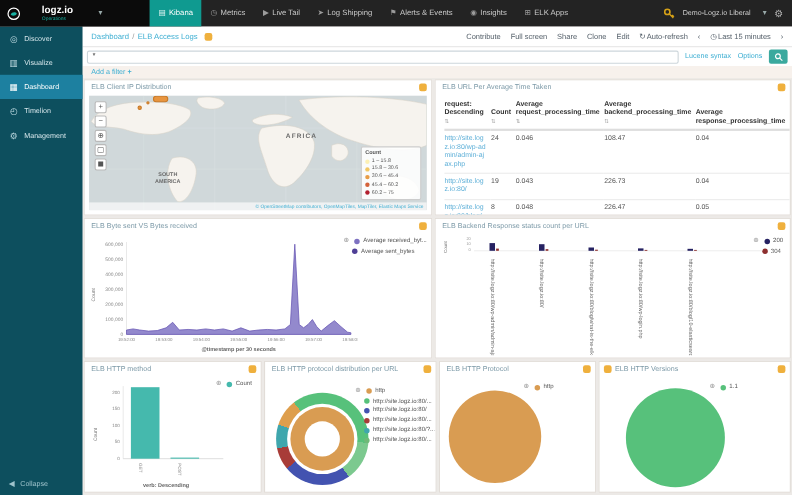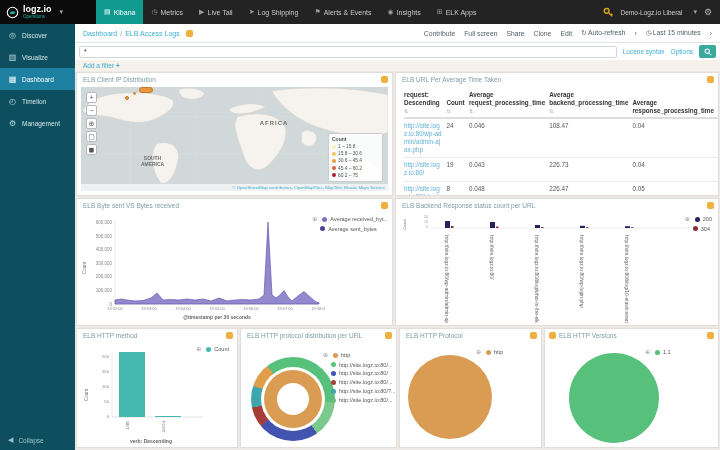--- a/index.html
+++ b/index.html
@@ -1,21 +1,21 @@
 <!DOCTYPE html>
 <html><head>
 <meta charset="utf-8">
 <style>
   *{box-sizing:border-box;margin:0;padding:0}
   html,body{width:720px;height:450px;overflow:hidden}
   body{font-family:"Liberation Sans",sans-serif;background:#ece9e6;position:relative;font-size:7px;color:#444}
 
   
   #topnav{position:absolute;top:0;left:0;right:0;height:24px;background:#232323;display:flex;align-items:stretch;z-index:30}
-  #logo-block{width:96px;background:#0b0b0b;display:flex;align-items:center;padding:0 6px;gap:4px;flex:none}
+  #logo-block{width:136px;background:#0b0b0b;display:flex;align-items:center;padding:0 6px;gap:19px;flex:none}
   .logo-swirl{width:13px;height:13px;flex:none}
   .logo-txt{color:#fff;font-weight:bold;font-size:9px;line-height:1.05}
   .logo-sub{color:#18b1a2;font-size:4.5px;font-weight:normal}
   .logo-caret{color:#9aa;font-size:7px;margin-left:4px}
   .nav-item{display:flex;align-items:center;gap:3px;padding:0 8px;color:#c9c9c9;font-size:7px;cursor:pointer}
   .nav-item .nicon{font-size:7px;color:#9b9b9b}
   .nav-item.active{background:#0f9a90;color:#fff}
   .nav-item.active .nicon{color:#dff4f2}
   #nav-right{margin-left:auto;display:flex;align-items:center;gap:7px;padding-right:8px}
   #account-name{color:#cfcfcf;font-size:6.5px}

